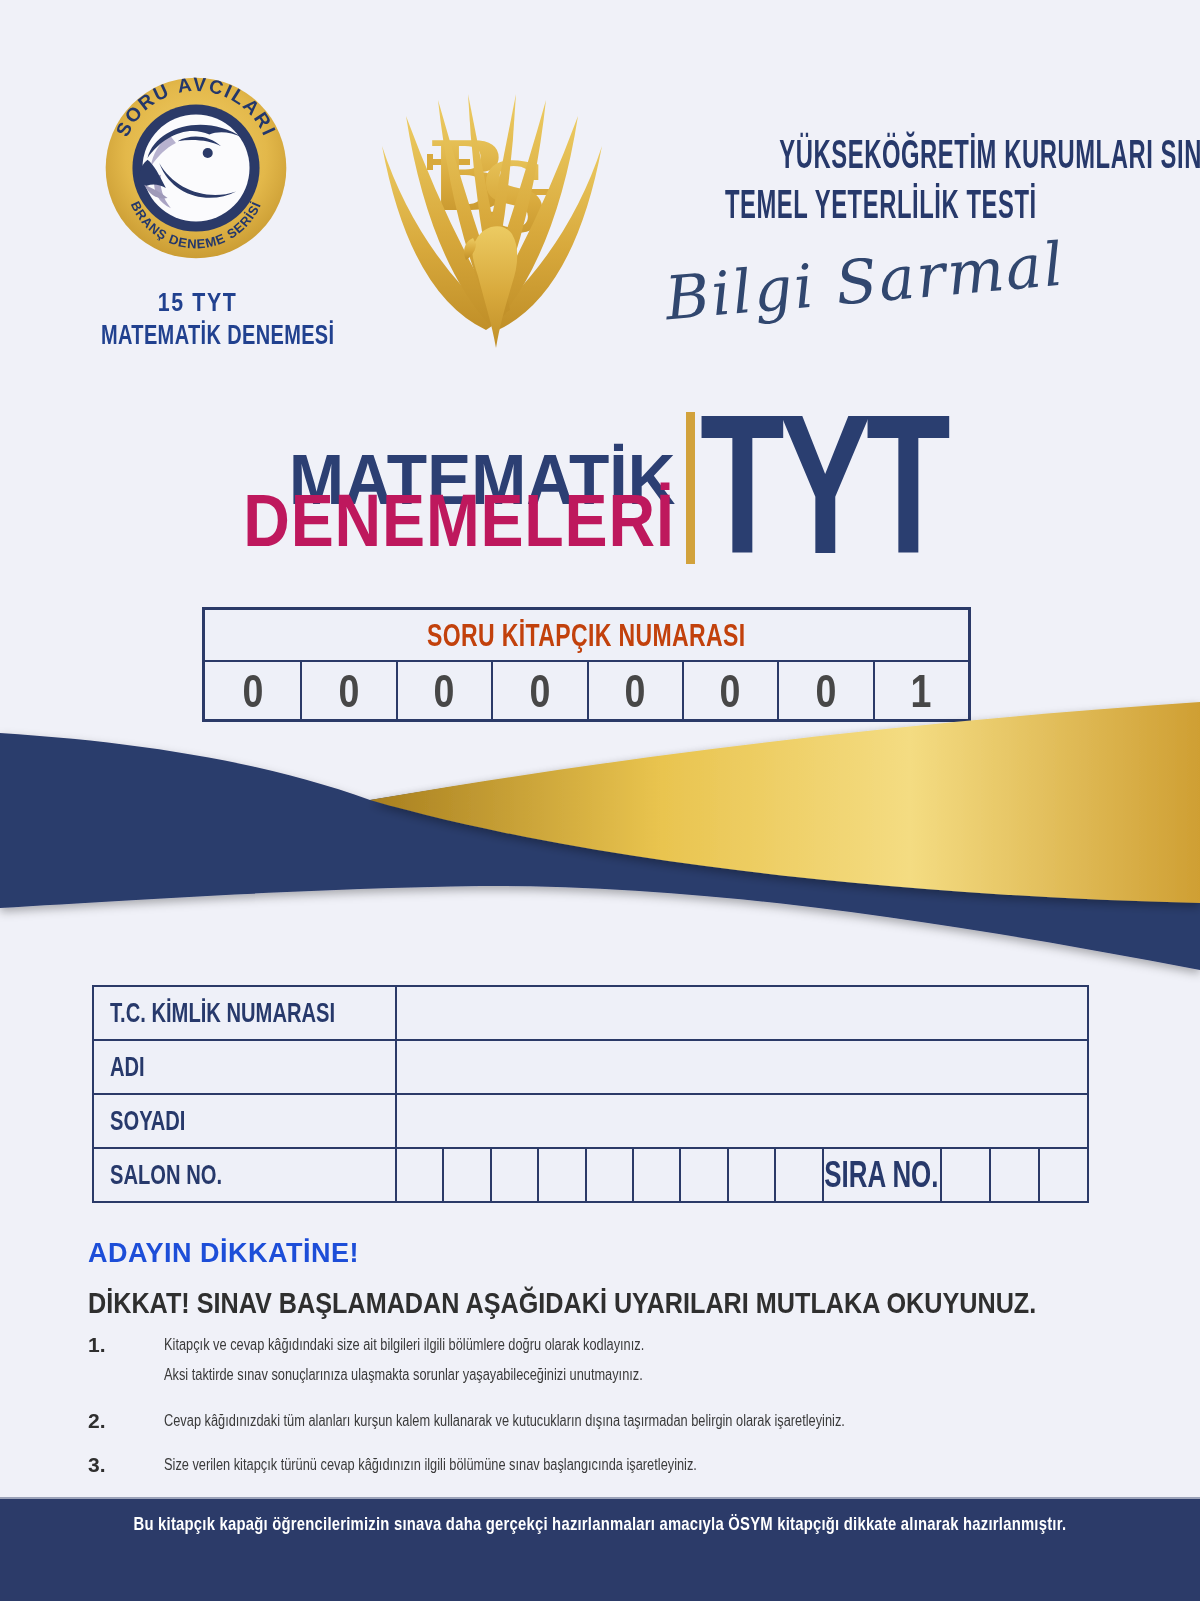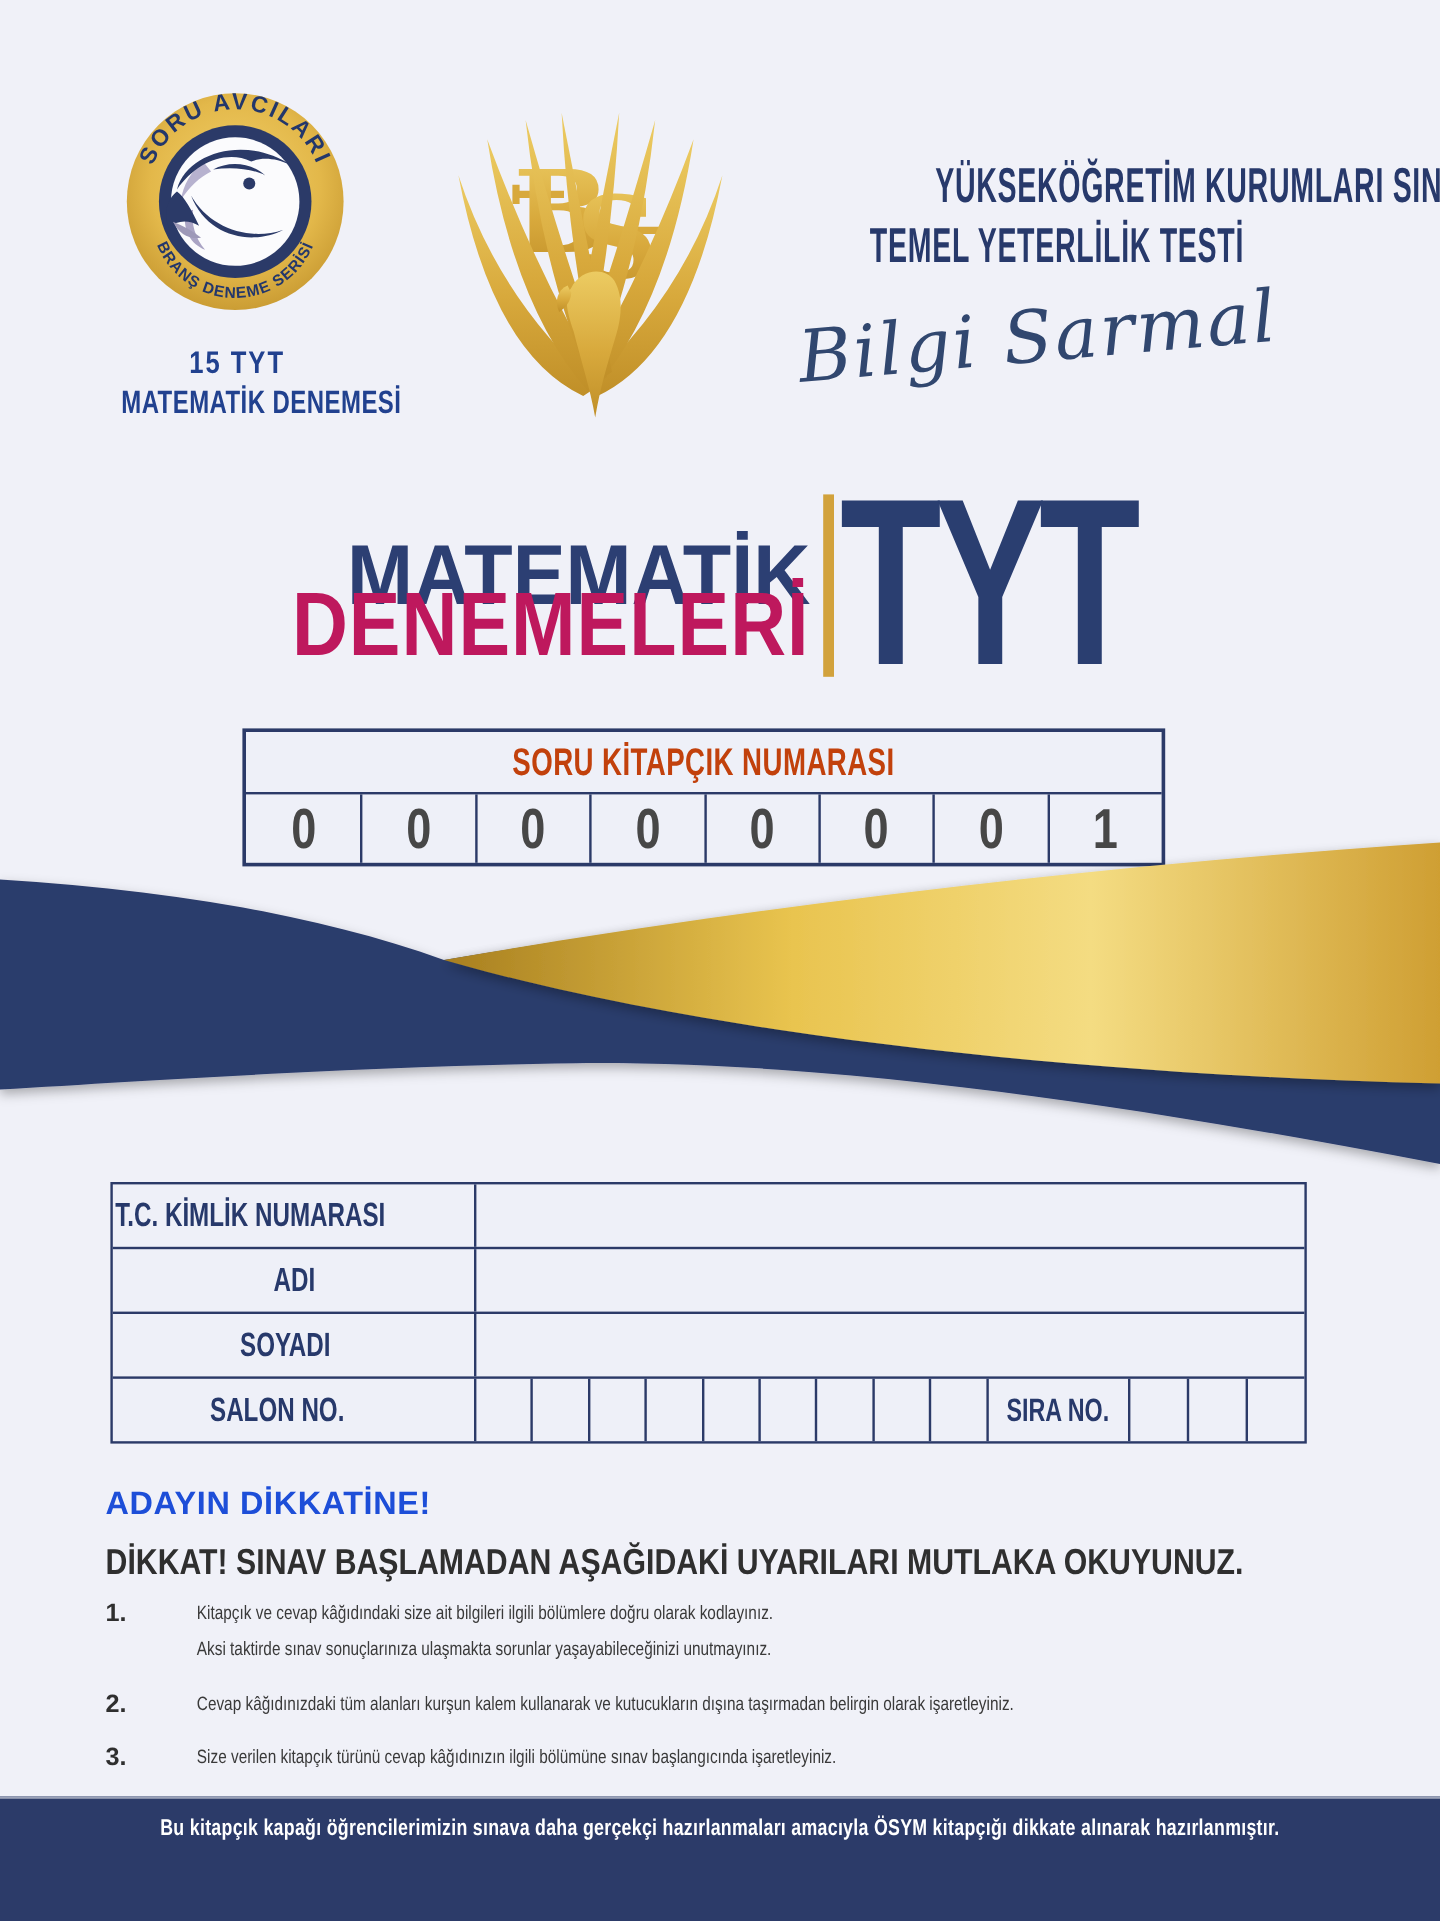--- a/index.html
+++ b/index.html
@@ -51,24 +51,24 @@
 
   
   .wave-svg{left:0;top:690px;width:1200px;height:312px;}
 
   
   .form-table{left:92px;top:985px;width:993px;border:2.5px solid #2b3a68;background:#eef0f8;color:#27396b;}
   .form-row{display:grid;grid-template-columns:301px 1fr;height:52px;border-top:2.5px solid #2b3a68;}
   .form-row:first-child{border-top:none;}
   .form-row.salon{grid-template-columns:301px repeat(9,47.4px) 118px repeat(3,1fr);}
   .fcell{border-left:2.5px solid #2b3a68;}
-  .fcell:first-child{border-left:none;justify-content:center;}
+  .fcell:first-child{border-left:none;}
   .flabel{display:flex;align-items:center;padding-left:16px;font-size:28px;font-weight:bold;}
   .flabel .cx{transform:scaleX(.72);}
-  .fcenter{display:flex;align-items:center;justify-content:center;font-size:27px;font-weight:bold;}
+  .fcenter{display:flex;align-items:center;justify-content:center;font-size:36px;font-weight:bold;}
   .fcenter .cx-c{transform:scaleX(.72);}
 
   
   .notice{left:88px;top:1238px;width:1030px;}
   .notice-heading{font-size:27px;font-weight:bold;color:#1d4ed8;letter-spacing:.5px;}
   .notice-warning{margin-top:17px;font-size:30px;font-weight:bold;color:#2f2f2f;}
   .notice-warning .cx{transform:scaleX(.84);}
   .notice-item{display:flex;margin-top:9px;}
   .notice-item .num{flex:0 0 44px;font-size:21px;font-weight:bold;color:#2f2f2f;line-height:30px;}
   .notice-item .lines{font-size:16px;color:#3a3a3a;line-height:30px;margin-left:32px;}

